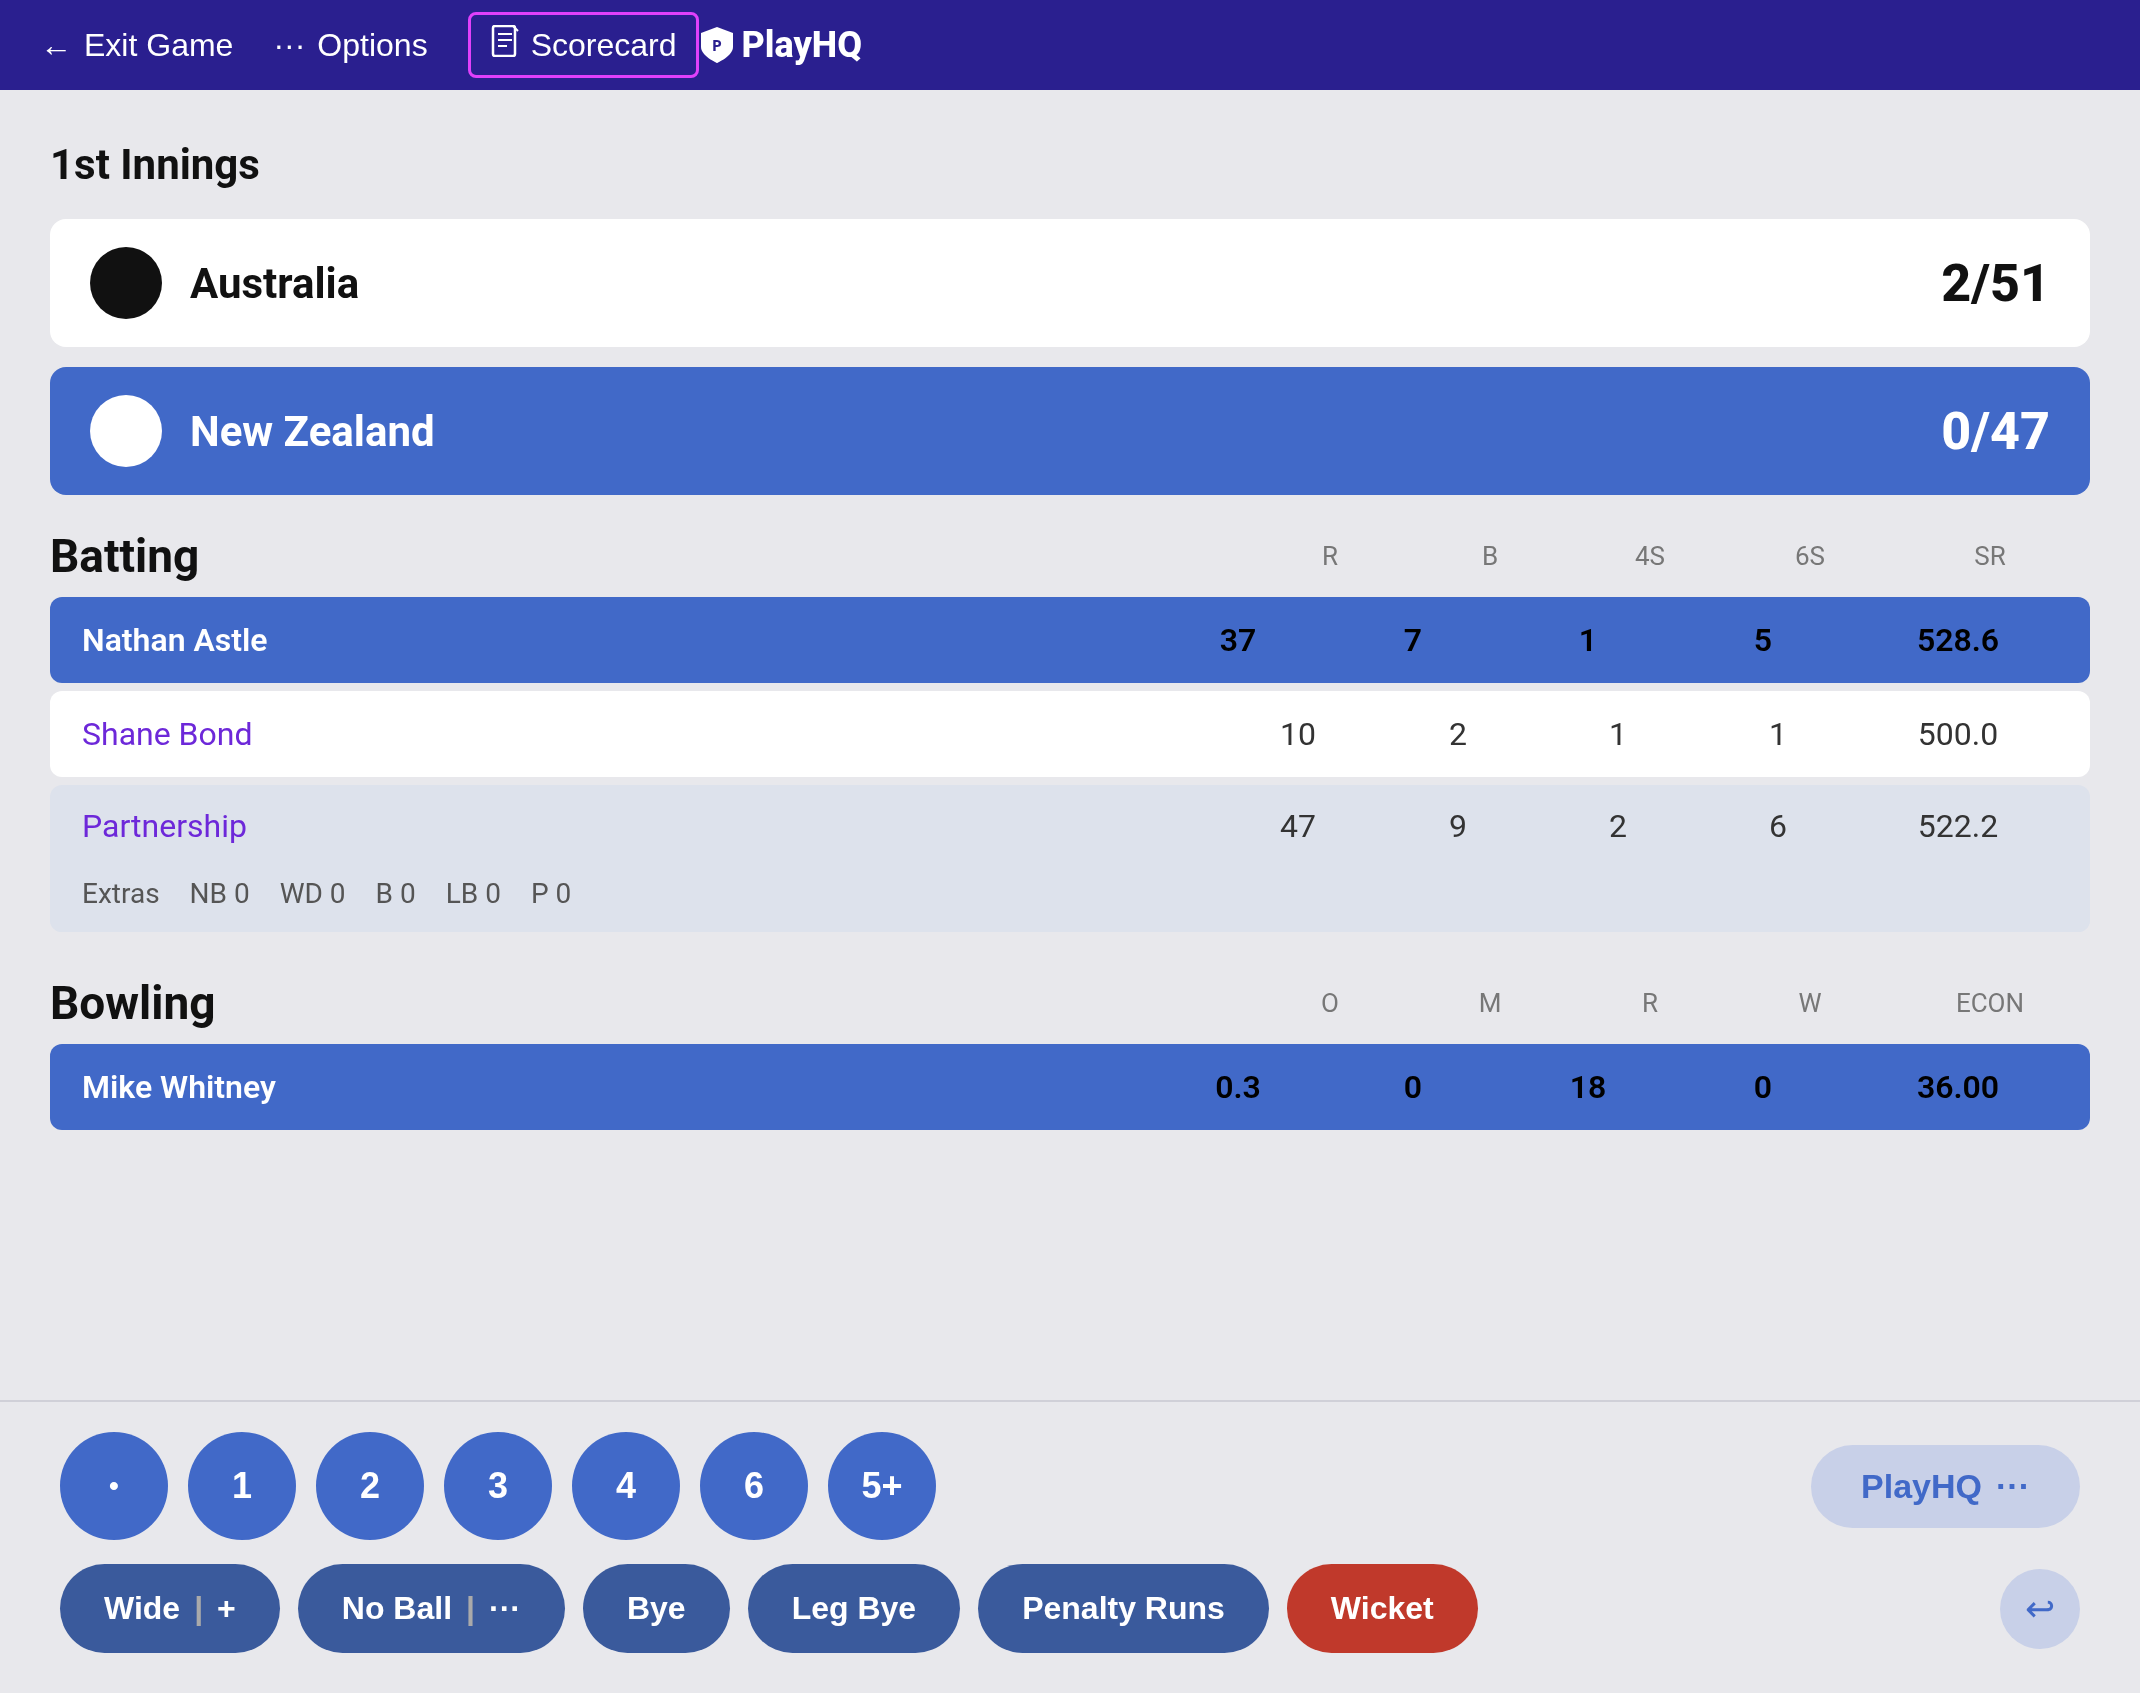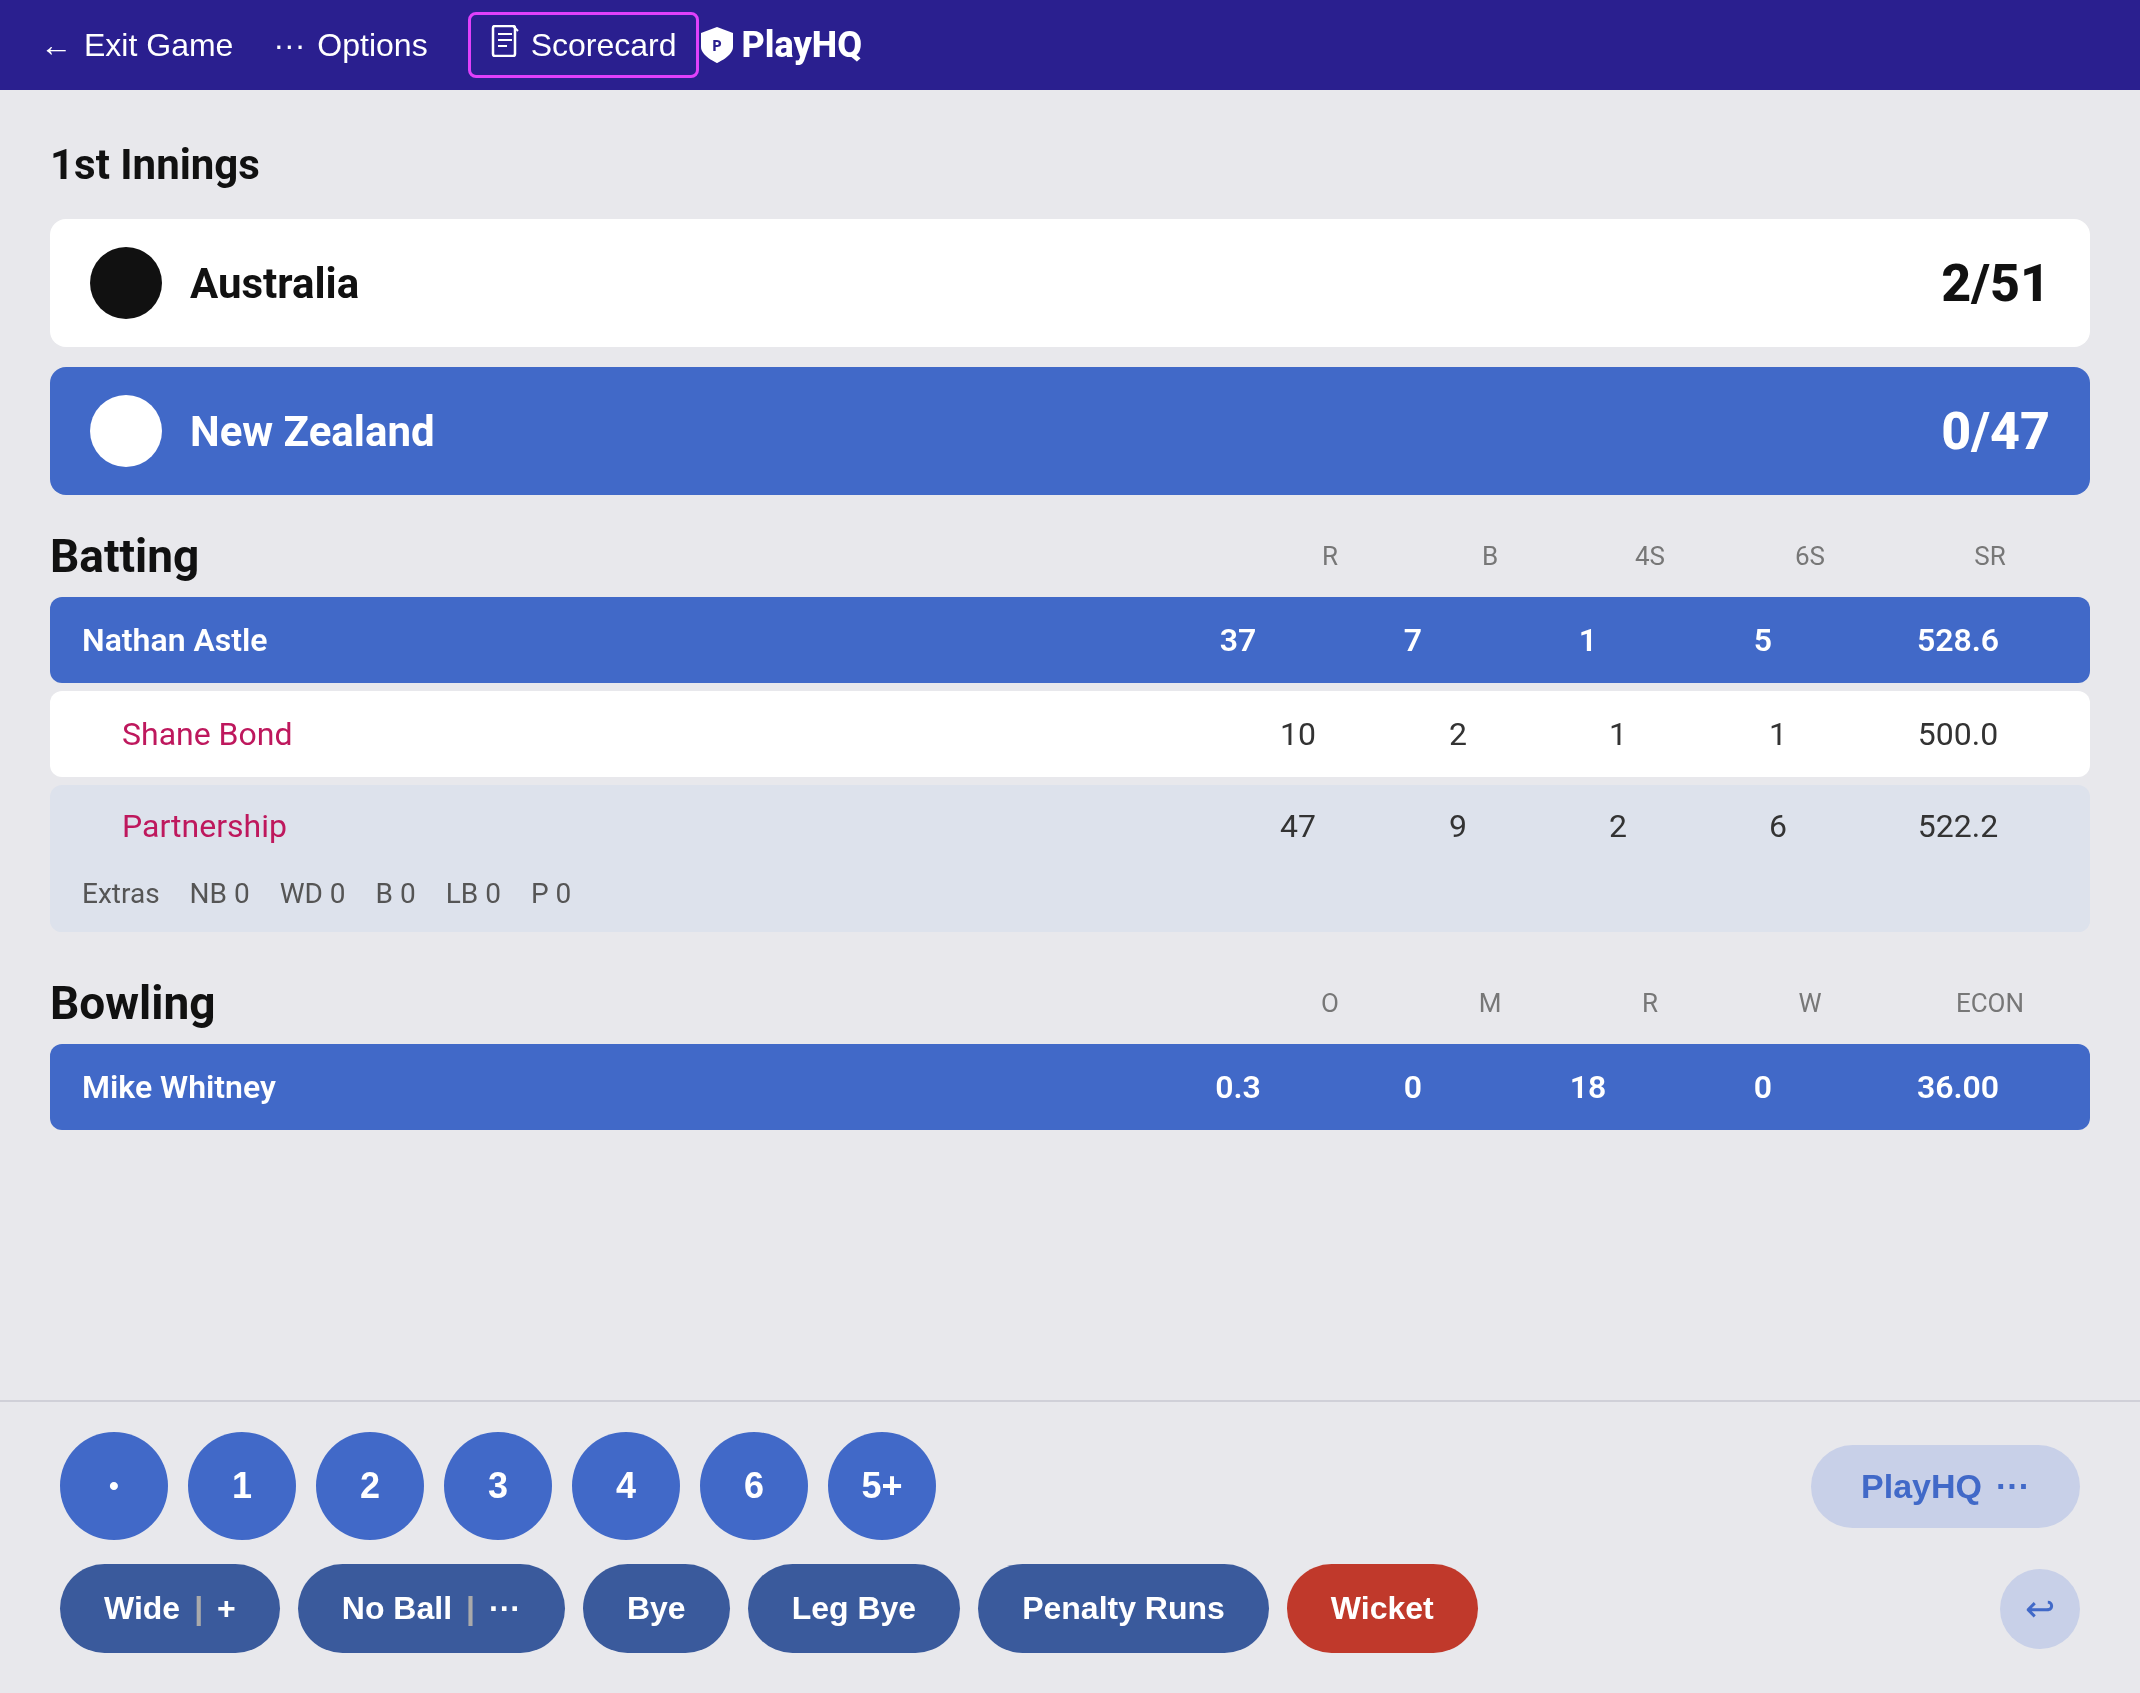--- a/index.html
+++ b/index.html
@@ -126,28 +126,28 @@
       margin-bottom: 8px;
     }
     .table-row-blue { background: #4169c8; gap: 15px; }
     .table-row-white { background: white; }
 
     .row-name {
       flex: 1;
       font-size: 32px;
     }
     .row-name-white { color: white; font-weight: 600; }
-    .row-name-dark { color: #be185d; margin-left: 40px; }
+    .row-name-dark { color: #6d28d9; }
 
     .row-val {
       width: 160px;
       text-align: center;
       font-size: 32px;
     }
-    .row-val-white { color: #ffffff; font-weight: 600; }
+    .row-val-white { color: #000000; font-weight: 600; }
     .row-val-dark { color: #333; }
     .row-val-wide { width: 200px; }
     .extras-row {
       background: #dde2ec;
       border-radius: 0 0 12px 12px;
       padding: 18px 32px 22px;
       display: flex;
       align-items: center;
       gap: 30px;
       font-size: 28px;

